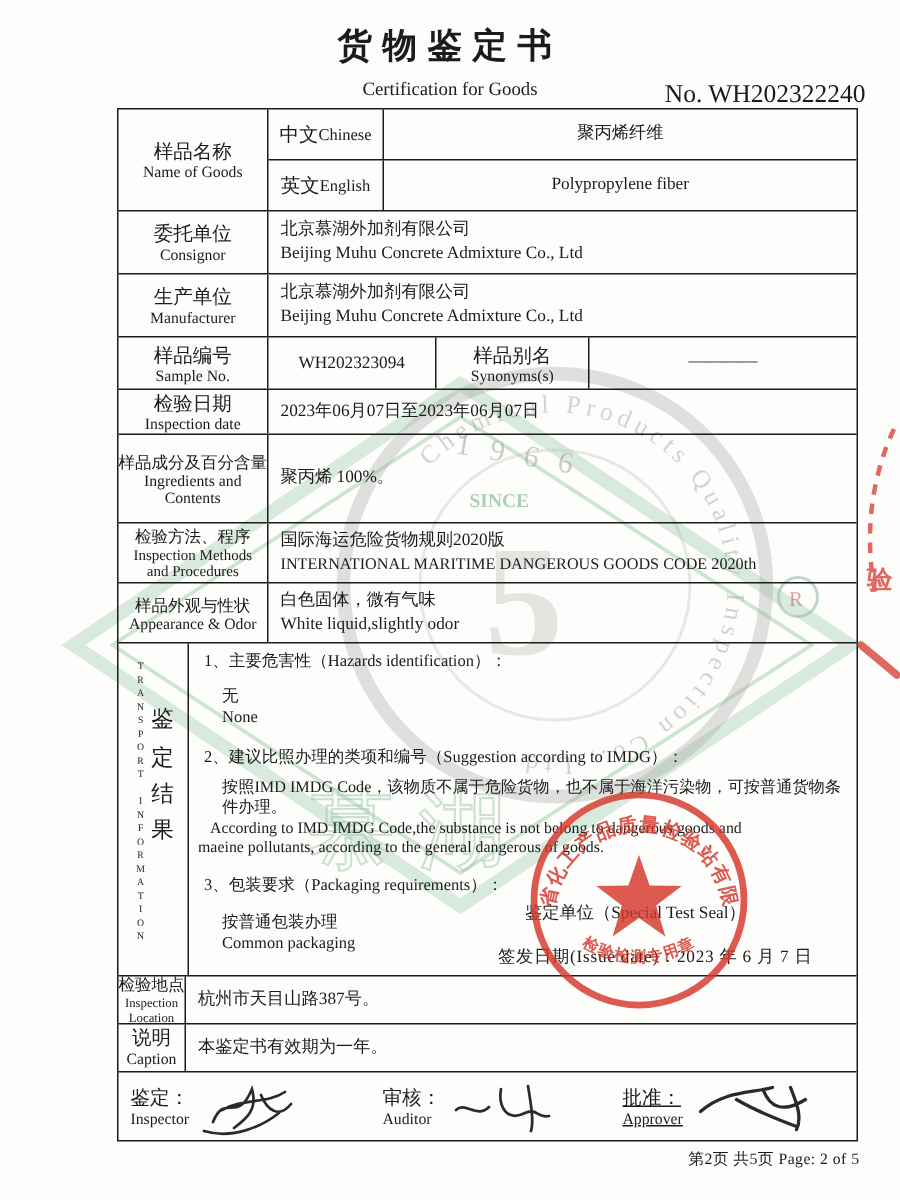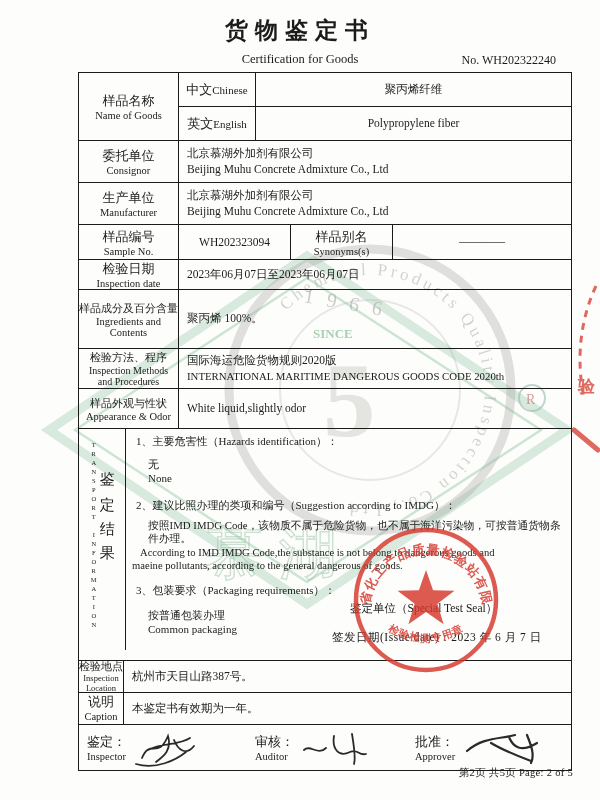--- a/index.html
+++ b/index.html
@@ -2,21 +2,21 @@
 <html><head>
 <meta charset="utf-8">
 <style>
   html,body{margin:0;padding:0;background:#ffffff;}
   .page{position:relative;width:600px;height:800px;background:#fdfdfc;overflow:hidden;
         font-family:"Liberation Serif","DejaVu Serif",serif;color:#1b1b1b;}
   
   .title{position:absolute;top:15px;left:0;width:100%;text-align:center;
          font-size:23px;font-weight:bold;letter-spacing:7px;}
   .subtitle{position:absolute;top:52px;left:0;width:100%;text-align:center;font-size:12.5px;}
-  .doc-no{position:absolute;top:53px;right:44px;font-size:12px;}
+  .doc-no{position:absolute;top:53px;right:23px;font-size:17px;}
   
   .tbl{position:absolute;left:78px;top:72px;width:494px;border:1.6px solid #1b1b1b;
        box-sizing:border-box;background:transparent;z-index:2;}
   .row{display:flex;border-top:1px solid #1b1b1b;box-sizing:border-box;align-items:stretch;}
   .row.first{border-top:none;}
   .lab{width:100px;min-width:100px;border-right:1px solid #1b1b1b;display:flex;
        flex-direction:column;justify-content:center;align-items:center;text-align:center;
        box-sizing:border-box;padding:1px 0;}
   .lab .cn{font-size:13px;white-space:nowrap;}
   .lab .cn.sm{font-size:11px;}
@@ -33,21 +33,21 @@
        justify-content:center;align-items:center;text-align:center;box-sizing:border-box;}
   .tag .cn{font-size:13px;}
   .tag .en{font-size:11px;}
   .cell-mid{width:112px;min-width:112px;border-right:1px solid #1b1b1b;display:flex;
             justify-content:center;align-items:center;font-size:11.5px;box-sizing:border-box;}
   .cell-syn{width:102px;min-width:102px;border-right:1px solid #1b1b1b;display:flex;flex-direction:column;
             justify-content:center;align-items:center;text-align:center;box-sizing:border-box;}
   
   .r1{height:67px;} .r2{height:42px;} .r3{height:42px;} .r4{height:35px;}
   .r5{height:30px;} .r6{height:59px;} .r7{height:40px;} .r8{height:40px;}
-  .r9{height:222px;} .r10{height:32px;margin-top:10px;} .r11{height:32px;justify-content:center;} .r12{height:46px;}
+  .r9{height:222px;} .r10{height:32px;} .r11{height:32px;justify-content:center;} .r12{height:46px;}
   
   .res-side{width:47px;min-width:47px;border-right:1px solid #1b1b1b;display:flex;
             justify-content:center;gap:3px;padding-top:12px;box-sizing:border-box;}
   .vert-en{writing-mode:vertical-lr;text-orientation:upright;font-size:6.5px;
            letter-spacing:2px;line-height:1;color:#222;}
   .vert-cn{writing-mode:vertical-lr;text-orientation:upright;font-size:15px;
            letter-spacing:25px;line-height:1;padding-top:18px;}
   .res-body{flex:1;position:relative;font-size:11px;box-sizing:border-box;}
   .res-body p{margin:0;line-height:1.2;}
   .p-t1{margin:6px 0 0 10px !important;}
@@ -60,21 +60,21 @@
   .p-t3{margin:11px 0 0 10px !important;}
   .p-cn3{margin:12px 0 0 22px !important;}
   .p-en3{margin:1px 0 0 22px !important;}
   .seal-label{position:absolute;left:224px;top:172px;font-size:11.5px;white-space:nowrap;}
   .issue-date{position:absolute;left:206px;top:201px;font-size:11.5px;white-space:nowrap;letter-spacing:.5px;}
   .lab.narrow{width:45px;min-width:45px;}
   .lab.narrow .cn{font-size:11px;} .lab.narrow .en{font-size:8.5px;line-height:1.15;}
   
   .sig-row{display:flex;align-items:center;padding-left:8px;}
   .sig-group{display:flex;align-items:center;}
-  .sig-g1{width:168px;} .sig-g2{width:160px;} .sig-g3{flex:1;}
+  .sig-g1{width:168px;} .sig-g2{width:160px;} .sig-g3{flex:1;text-decoration:underline;}
   .sig-label .cn{font-size:13px;} .sig-label .en{font-size:10.5px;}
   .sig-svg{margin-left:2px;}
   
   .footer{position:absolute;top:766px;right:27px;font-size:10.5px;letter-spacing:.3px;}
   
   .wm{position:absolute;z-index:1;pointer-events:none;}
   .stamp{position:absolute;z-index:3;pointer-events:none;}
 </style>
 </head>
 <body>
@@ -205,20 +205,21 @@
         <div style="font-size:10.8px;">INTERNATIONAL MARITIME DANGEROUS GOODS CODE 2020th</div>
       </div>
     </div>
 
     <div class="row r8">
       <div class="lab">
         <div class="cn sm">样品外观与性状</div>
         <div class="en">Appearance &amp; Odor</div>
       </div>
       <div class="val">
+        <div>白色固体，微有气味</div>
         <div>White liquid,slightly odor</div>
       </div>
     </div>
 
     <div class="row r9">
       <div class="res-side">
         <div class="vert-en">TRANSPORT INFORMATION</div>
         <div class="vert-cn">鉴定结果</div>
       </div>
       <div class="res-body">

